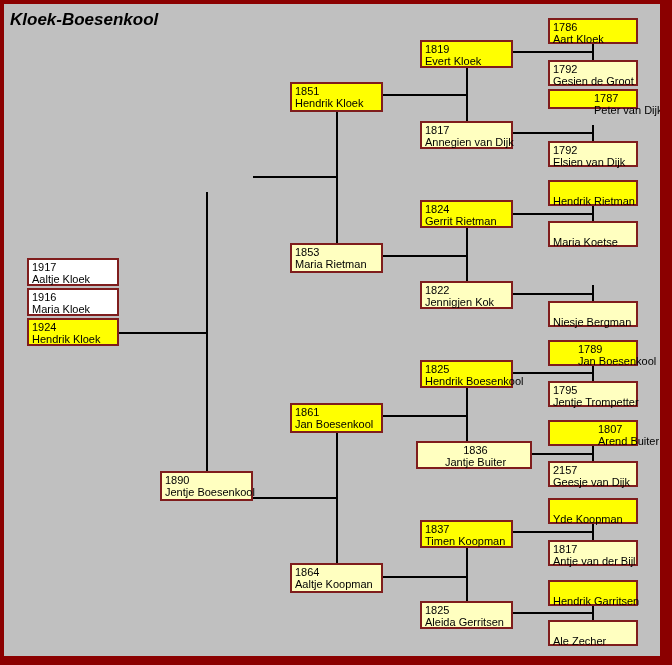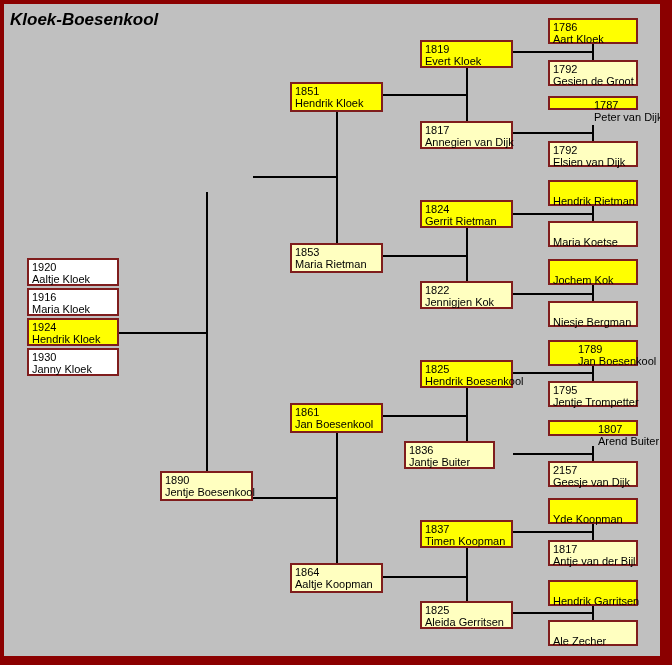--- a/index.html
+++ b/index.html
@@ -55,34 +55,30 @@
       <div class="line" style="left: 379px; top: 572px; width: 85px; height: 2px;"></div>
       <div class="line" style="left: 509px; top: 47px; width: 81px; height: 2px;"></div>
       <div class="line" style="left: 509px; top: 128px; width: 81px; height: 2px;"></div>
       <div class="line" style="left: 509px; top: 209px; width: 81px; height: 2px;"></div>
       <div class="line" style="left: 509px; top: 289px; width: 81px; height: 2px;"></div>
       <div class="line" style="left: 509px; top: 368px; width: 81px; height: 2px;"></div>
       <div class="line" style="left: 509px; top: 449px; width: 81px; height: 2px;"></div>
       <div class="line" style="left: 509px; top: 527px; width: 81px; height: 2px;"></div>
       <div class="line" style="left: 509px; top: 608px; width: 81px; height: 2px;"></div>
       <div class="person n" style="left: 23px; top: 254px; width: 92px; height: 28px;">
-        <div class="year">1920</div>
+        <div class="year">1917</div>
         <div class="name">Aaltje Kloek</div>
       </div>
       <div class="person n" style="left: 23px; top: 284px; width: 92px; height: 28px;">
         <div class="year">1916</div>
         <div class="name">Maria Kloek</div>
       </div>
       <div class="person m" style="left: 23px; top: 314px; width: 92px; height: 28px;">
         <div class="year">1924</div>
         <div class="name">Hendrik Kloek</div>
-      </div>
-      <div class="person n" style="left: 23px; top: 344px; width: 92px; height: 28px;">
-        <div class="year">1930</div>
-        <div class="name">Janny Kloek</div>
       </div>
       <div class="person f" style="left: 156px; top: 467px; width: 93px; height: 30px;">
         <div class="year">1890</div>
         <div class="name">Jentje Boesenkool</div>
       </div>
       <div class="person m" style="left: 286px; top: 78px; width: 93px; height: 30px;">
         <div class="year">1851</div>
         <div class="name">Hendrik Kloek</div>
       </div>
       <div class="person f" style="left: 286px; top: 239px; width: 93px; height: 30px;">
@@ -110,73 +106,69 @@
         <div class="name">Gerrit Rietman</div>
       </div>
       <div class="person f" style="left: 416px; top: 277px; width: 93px; height: 28px;">
         <div class="year">1822</div>
         <div class="name">Jennigjen Kok</div>
       </div>
       <div class="person m" style="left: 416px; top: 356px; width: 93px; height: 28px;">
         <div class="year">1825</div>
         <div class="name">Hendrik Boesenkool</div>
       </div>
-      <div class="person f" style="left: 400px; top: 437px; width: 91px; height: 28px;">
+      <div class="person f" style="left: 412px; top: 437px; width: 116px; height: 28px; text-align: center;">
         <div class="year">1836</div>
         <div class="name">Jantje Buiter</div>
       </div>
       <div class="person m" style="left: 416px; top: 516px; width: 93px; height: 28px;">
         <div class="year">1837</div>
         <div class="name">Timen Koopman</div>
       </div>
       <div class="person f" style="left: 416px; top: 597px; width: 93px; height: 28px;">
         <div class="year">1825</div>
         <div class="name">Aleida Gerritsen</div>
       </div>
       <div class="person m" style="left: 544px; top: 14px; width: 90px; height: 26px;">
         <div class="year">1786</div>
         <div class="name">Aart Kloek</div>
       </div>
       <div class="person f" style="left: 544px; top: 56px; width: 90px; height: 26px;">
         <div class="year">1792</div>
         <div class="name">Gesien de Groot</div>
       </div>
-      <div class="person m" style="left: 544px; top: 92px; width: 90px; height: 14px; padding-left: 44px;">
+      <div class="person m" style="left: 544px; top: 85px; width: 90px; height: 20px; padding-left: 44px;">
         <div class="year">1787</div>
         <div class="name">Peter van Dijk</div>
       </div>
       <div class="person f" style="left: 544px; top: 137px; width: 90px; height: 26px;">
         <div class="year">1792</div>
         <div class="name">Elsien van Dijk</div>
       </div>
       <div class="person m" style="left: 544px; top: 176px; width: 90px; height: 26px;">
         <div class="year"></div>
         <div class="name">Hendrik Rietman</div>
       </div>
       <div class="person f" style="left: 544px; top: 217px; width: 90px; height: 26px;">
         <div class="year"></div>
         <div class="name">Maria Koetse</div>
       </div>
-      <div class="person m" style="left: 544px; top: 255px; width: 90px; height: 26px;">
-        <div class="year"></div>
-        <div class="name">Jochem Kok</div>
-      </div>
       <div class="person f" style="left: 544px; top: 297px; width: 90px; height: 26px;">
         <div class="year"></div>
         <div class="name">Niesje Bergman</div>
       </div>
       <div class="person m" style="left: 544px; top: 336px; width: 90px; height: 26px; padding-left: 28px;">
         <div class="year">1789</div>
         <div class="name">Jan Boesenkool</div>
       </div>
       <div class="person f" style="left: 544px; top: 377px; width: 90px; height: 26px;">
         <div class="year">1795</div>
         <div class="name">Jentje Trompetter</div>
       </div>
-      <div class="person m" style="left: 544px; top: 416px; width: 90px; height: 16px; padding-left: 48px;">
+      <div class="person m" style="left: 544px; top: 416px; width: 90px; height: 26px; padding-left: 48px;">
         <div class="year">1807</div>
         <div class="name">Arend Buiter</div>
       </div>
       <div class="person f" style="left: 544px; top: 457px; width: 90px; height: 26px;">
         <div class="year">2157</div>
         <div class="name">Geesje van Dijk</div>
       </div>
       <div class="person m" style="left: 544px; top: 494px; width: 90px; height: 26px;">
         <div class="year"></div>
         <div class="name">Yde Koopman</div>

